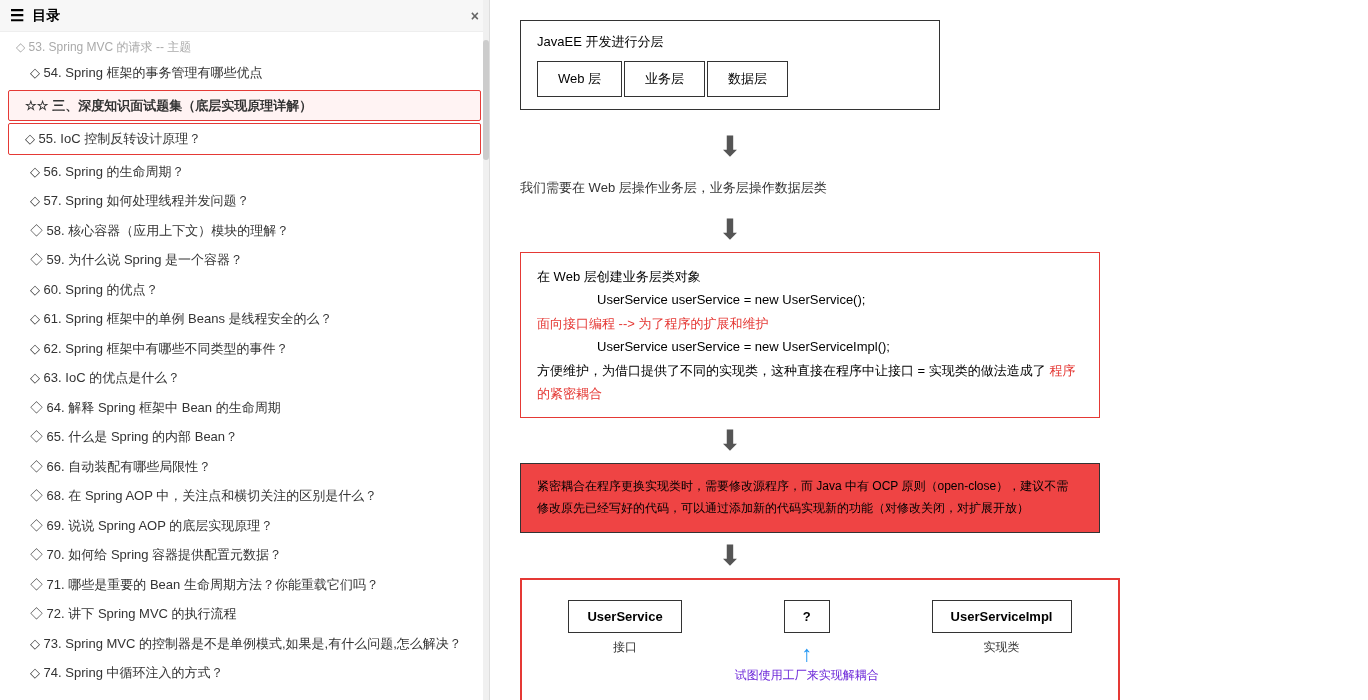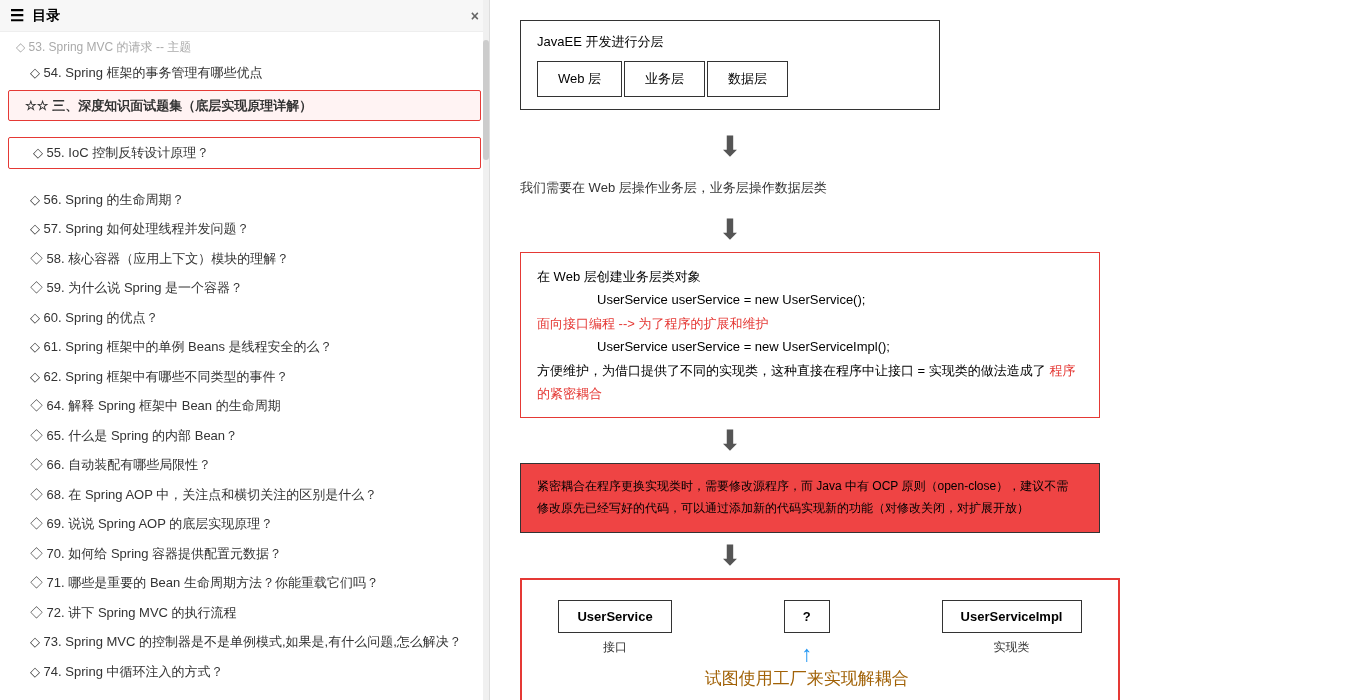--- a/index.html
+++ b/index.html
@@ -55,24 +55,24 @@
       padding-left: 16px;
       font-weight: bold;
       background: #fff3f3;
       border: 1.5px solid #e53935;
       margin: 2px 8px;
       border-radius: 2px;
       color: #333;
     }
     .toc-item.highlighted {
       border: 1.5px solid #e53935;
-      margin: 16px 8px;
+      margin: 2px 8px;
       border-radius: 2px;
       background: #fff;
-      padding-left: 24px;
+      padding-left: 16px;
     }
     .toc-item.cut-off {
       color: #aaa;
       font-size: 12px;
       padding: 2px 16px;
     }
 
     
     .content-panel {
       flex: 1;
@@ -237,20 +237,23 @@
     <div class="toc-item">
       <span>◇ 60. Spring 的优点？</span>
     </div>
     <div class="toc-item">
       <span>◇ 61. Spring 框架中的单例 Beans 是线程安全的么？</span>
     </div>
     <div class="toc-item">
       <span>◇ 62. Spring 框架中有哪些不同类型的事件？</span>
     </div>
     <div class="toc-item">
+      <span>◇ 63. IoC 的优点是什么？</span>
+    </div>
+    <div class="toc-item">
       <span>◇ 64. 解释 Spring 框架中 Bean 的生命周期</span>
     </div>
     <div class="toc-item">
       <span>◇ 65. 什么是 Spring 的内部 Bean？</span>
     </div>
     <div class="toc-item">
       <span>◇ 66. 自动装配有哪些局限性？</span>
     </div>
     <div class="toc-item">
       <span>◇ 68. 在 Spring AOP 中，关注点和横切关注的区别是什么？</span>
@@ -329,21 +332,21 @@
       </div>
 
       <div class="factory-node" style="margin-top: 0;">
         <div style="display:flex; flex-direction:column; align-items:center;">
           <div class="factory-label-box">
             <span>?</span>
           </div>
 
           <div style="margin-top:8px; display:flex; flex-direction:column; align-items:center;">
             <span style="color:#2196F3; font-size:22px;">↑</span>
-            <span style="color:#a16207; font-size:17px; white-space:nowrap;">试图使用工厂来实现解耦合</span>
+            <span style="color:#6d28d9; font-size:12px; white-space:nowrap;">试图使用工厂来实现解耦合</span>
 
           </div>
         </div>
       </div>
 
       <div class="factory-node">
         <div class="factory-label-box">
           <span>UserServiceImpl</span>
         </div>
         <div class="factory-label">实现类</div>

